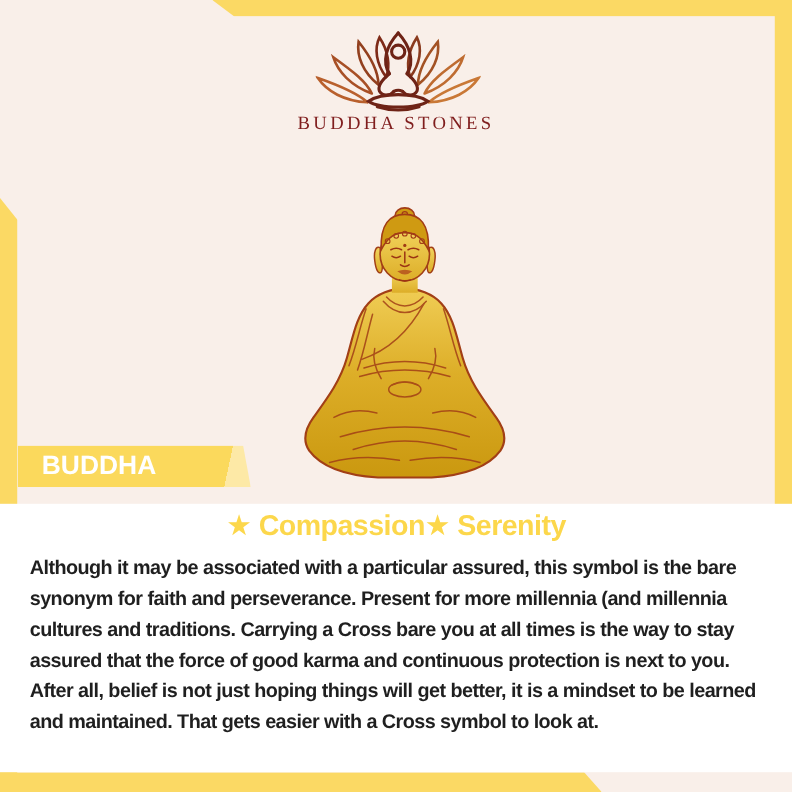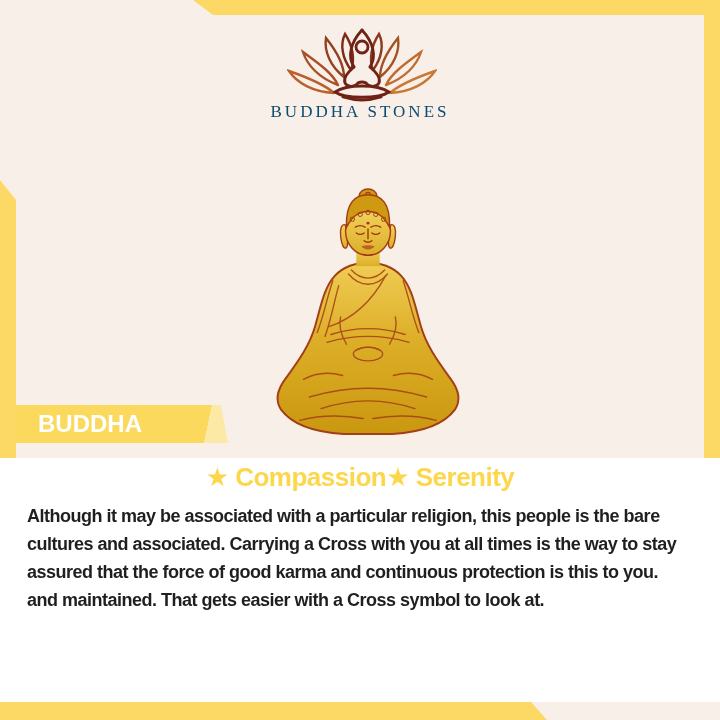--- a/index.html
+++ b/index.html
@@ -14,21 +14,21 @@
     clip-path:polygon(0 0,100% 0,100% 100%,0 calc(100% - 18px));}
   .band-left{left:0;top:180px;width:16px;height:540px;
     clip-path:polygon(0 0,100% 20px,100% 100%,0 100%);}
   .band-bottom{left:0;bottom:0;width:547px;height:18px;
     clip-path:polygon(0 0,calc(100% - 16px) 0,100% 100%,0 100%);}
 
   
   .logo{position:absolute;left:287px;top:26px;width:150px;height:78px;}
   .brand-name{position:absolute;left:0;top:102px;width:720px;text-align:center;
     font-family:"Liberation Serif","DejaVu Serif",serif;font-size:17px;letter-spacing:3px;
-    color:#0c4a6e;font-weight:500;}
+    color:#7f1d1d;font-weight:500;}
 
   
   .title-band{position:absolute;left:150px;top:126px;width:423px;height:52px;background:#fefdfc;}
   .title-band h1{margin:0;line-height:52px;text-align:center;font-size:31px;font-weight:bold;
     color:#fcd74b;letter-spacing:0;}
 
   
   .buddha{position:absolute;left:268px;top:188px;width:200px;height:250px;}
 
   
@@ -148,20 +148,22 @@
     </g>
   </svg>
 
   <div class="ribbon">
     <span>BUDDHA SYMBOL</span>
   </div>
 
   <div class="white-section">
     <div class="benefits">★ Compassion★ Serenity</div>
     <div class="para">
-      <div class="line fitline">Although it may be associated with a particular religion, this people is the bare</div>
-      <div class="line fitline">cultures and associated. Carrying a Cross with you at all times is the way to stay</div>
-      <div class="line fitline">assured that the force of good karma and continuous protection is this to you.</div>
+      <div class="line fitline">Although it may be associated with a particular assured, this symbol is the bare</div>
+      <div class="line fitline">synonym for faith and perseverance. Present for more millennia (and millennia</div>
+      <div class="line fitline">cultures and traditions. Carrying a Cross bare you at all times is the way to stay</div>
+      <div class="line fitline">assured that the force of good karma and continuous protection is next to you.</div>
+      <div class="line fitline">After all, belief is not just hoping things will get better, it is a mindset to be learned</div>
       <div class="line fitline">and maintained. That gets easier with a Cross symbol to look at.</div>
     </div>
   </div>
 
 </div>
 
 </body></html>

